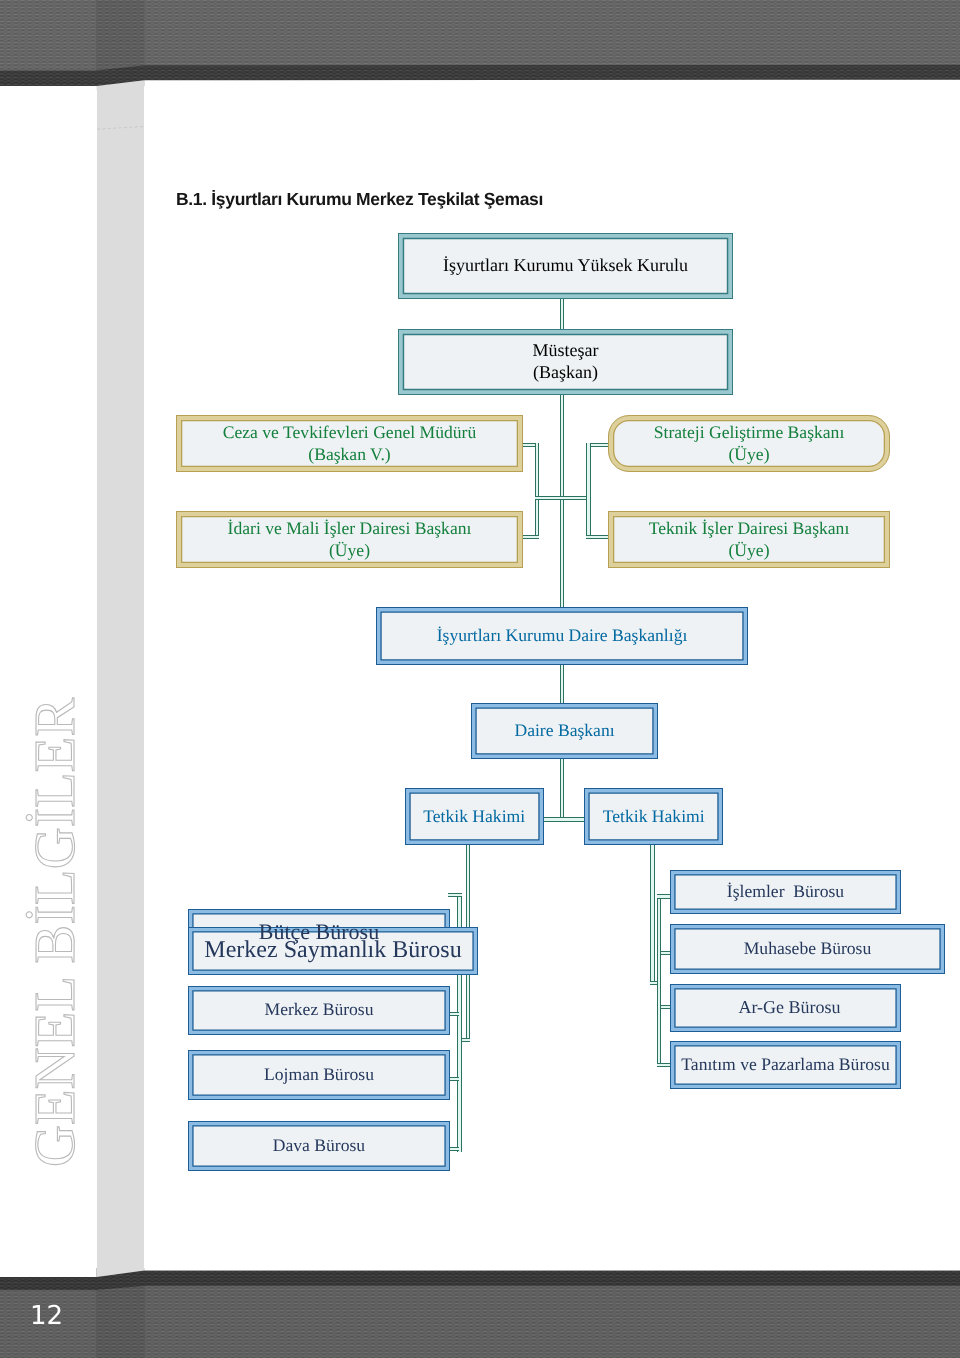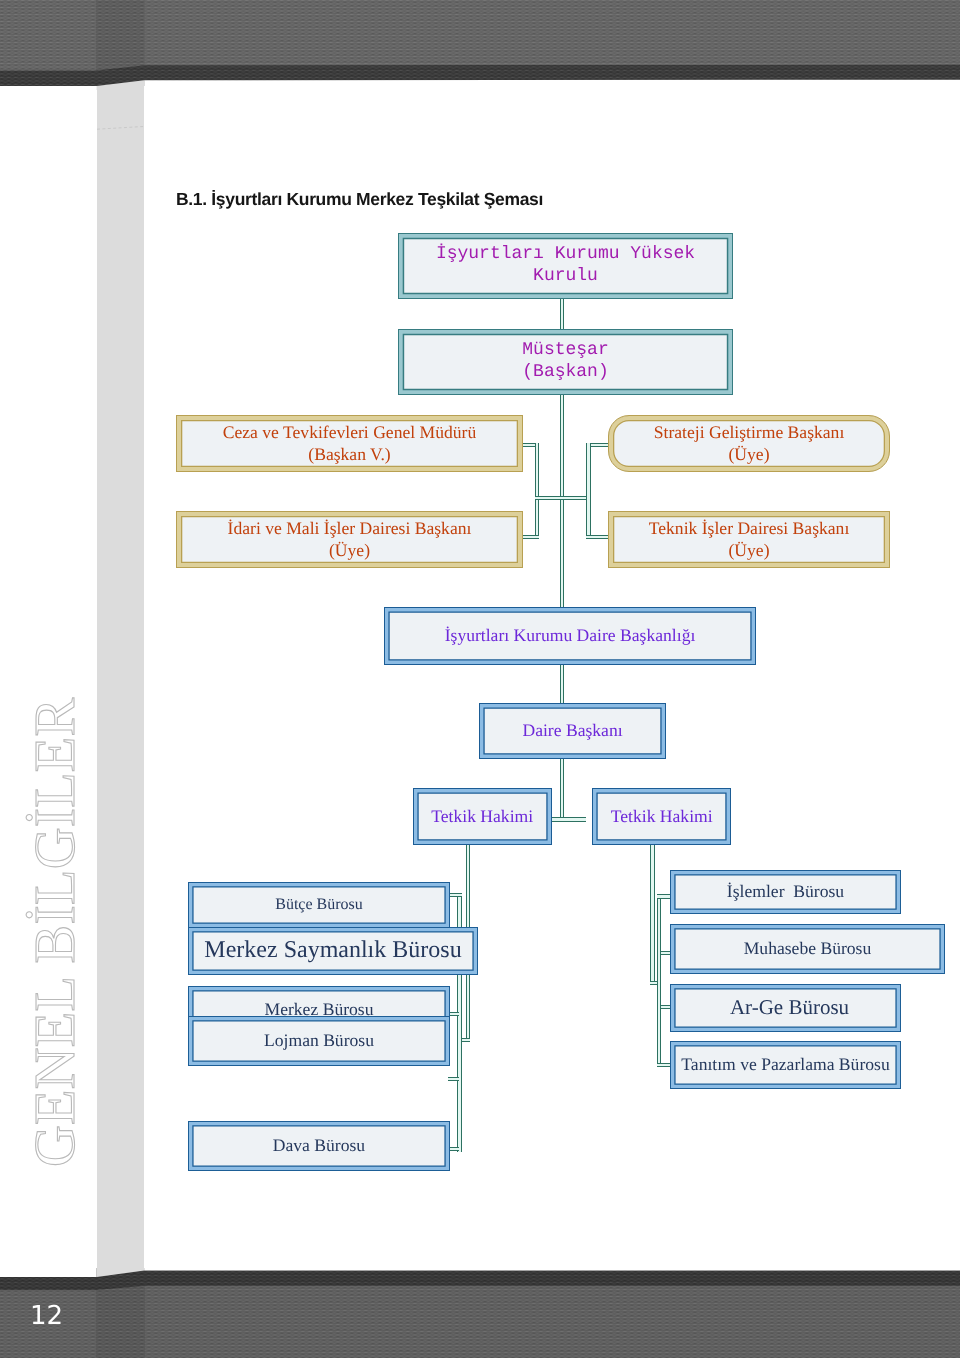--- a/index.html
+++ b/index.html
@@ -33,28 +33,28 @@
   .heading{position:absolute;left:176px;top:189px;font-size:17.5px;font-weight:bold;letter-spacing:-0.33px;
     color:#161616;font-family:"Liberation Sans",sans-serif;}
 
   
   .bx{position:absolute;box-sizing:border-box;
       display:flex;align-items:center;justify-content:center;
       font-family:"Liberation Serif",serif;text-align:center;line-height:1.2;}
   .bx .inner{position:absolute;left:0;top:0;right:0;bottom:0;box-sizing:border-box;
       pointer-events:none;}
   
-  .teal{border:1.3px solid #377c81;background:#eef2f5;color:#a21caf;
-        box-shadow:inset 0 0 0 3.7px #9ac8cf, inset 0 0 0 5.2px #377c81;font-family:Liberation Mono, monospace;}
-  
-  .gold{border:1.2px solid #b8a052;background:#eef2f5;color:#c2410c;
+  .teal{border:1.3px solid #377c81;background:#eef2f5;color:#000000;
+        box-shadow:inset 0 0 0 3.7px #9ac8cf, inset 0 0 0 5.2px #377c81;}
+  
+  .gold{border:1.2px solid #b8a052;background:#eef2f5;color:#15803d;
         box-shadow:inset 0 0 0 4.0px #ddd09a, inset 0 0 0 5.3px #b8a052;}
   
-  .blue{border:1.4px solid #1b5c95;background:#eef2f5;color:#6d28d9;
-        box-shadow:inset 0 0 0 3.4px #8cbce4, inset 0 0 0 4.7px #1b5c95;margin-left:8px;}
+  .blue{border:1.4px solid #1b5c95;background:#eef2f5;color:#0369a1;
+        box-shadow:inset 0 0 0 3.4px #8cbce4, inset 0 0 0 4.7px #1b5c95;}
   
   .bluelt{border:1.3px solid #1d5e96;background:#eef2f5;color:#25385c;
         box-shadow:inset 0 0 0 3.3px #8cbce4, inset 0 0 0 4.6px #1d5e96;}
   .lbl{position:relative;z-index:2;padding:0 6px;}
 
   
   .cv{position:absolute;background:#e3f7f1;border-left:1px solid #2d7161;
       border-right:1px solid #2d7161;box-sizing:border-box;}
   .ch{position:absolute;background:#e3f7f1;border-top:1px solid #2d7161;
       border-bottom:1px solid #2d7161;box-sizing:border-box;}
@@ -154,49 +154,49 @@
         <div class="lbl"><span>Daire Başkanı</span></div>
       </div>
       <div class="bx blue" style="left: 404.5px; top: 788.3px; width: 139.4px; height: 56.5px; font-size: 17.6px;">
         <div class="inner"></div>
         <div class="lbl"><span>Tetkik Hakimi</span></div>
       </div>
       <div class="bx blue" style="left: 584px; top: 788.3px; width: 139.4px; height: 56.5px; font-size: 17.6px;">
         <div class="inner"></div>
         <div class="lbl"><span>Tetkik Hakimi</span></div>
       </div>
-      <div class="bx bluelt" style="left: 188px; top: 882px; width: 262px; height: 46px; font-size: 16px;">
+      <div class="bx bluelt" style="left: 188px; top: 909px; width: 262px; height: 46px; font-size: 22px;">
         <div class="inner"></div>
         <div class="lbl"><span>Bütçe Bürosu</span></div>
       </div>
       <div class="bx bluelt" style="left: 188px; top: 926.5px; width: 290px; height: 48px; font-size: 24px;">
         <div class="inner"></div>
         <div class="lbl"><span>Merkez Saymanlık Bürosu</span></div>
       </div>
       <div class="bx bluelt" style="left: 188px; top: 985.5px; width: 262px; height: 49px; font-size: 17.6px;">
         <div class="inner"></div>
         <div class="lbl"><span>Merkez Bürosu</span></div>
       </div>
-      <div class="bx bluelt" style="left: 188px; top: 1016px; width: 262px; height: 50px; font-size: 17.6px;">
+      <div class="bx bluelt" style="left: 188px; top: 1050px; width: 262px; height: 50px; font-size: 17.6px;">
         <div class="inner"></div>
         <div class="lbl"><span>Lojman Bürosu</span></div>
       </div>
       <div class="bx bluelt" style="left: 188px; top: 1120.5px; width: 262px; height: 50px; font-size: 17.6px; font-family: Liberation Serif, serif;">
         <div class="inner"></div>
         <div class="lbl"><span>Dava Bürosu</span></div>
       </div>
       <div class="bx bluelt" style="left: 670px; top: 870px; width: 231px; height: 44px; font-size: 17.6px;">
         <div class="inner"></div>
         <div class="lbl"><span>İşlemler&nbsp;&nbsp;Bürosu</span></div>
       </div>
       <div class="bx bluelt" style="left: 670px; top: 924px; width: 275px; height: 50px; font-size: 17.6px;">
         <div class="inner"></div>
         <div class="lbl"><span>Muhasebe Bürosu</span></div>
       </div>
-      <div class="bx bluelt" style="left: 670px; top: 983.5px; width: 231px; height: 48px; font-size: 21px; padding-left: 8px;">
+      <div class="bx bluelt" style="left: 670px; top: 983.5px; width: 231px; height: 48px; font-size: 18px; padding-left: 8px;">
         <div class="inner"></div>
         <div class="lbl"><span>Ar-Ge Bürosu</span></div>
       </div>
       <div class="bx bluelt" style="left: 670px; top: 1041px; width: 231px; height: 48px; font-size: 17.6px;">
         <div class="inner"></div>
         <div class="lbl"><span>Tanıtım ve Pazarlama Bürosu</span></div>
       </div>
     </div>
 
   <div class="ftr">

